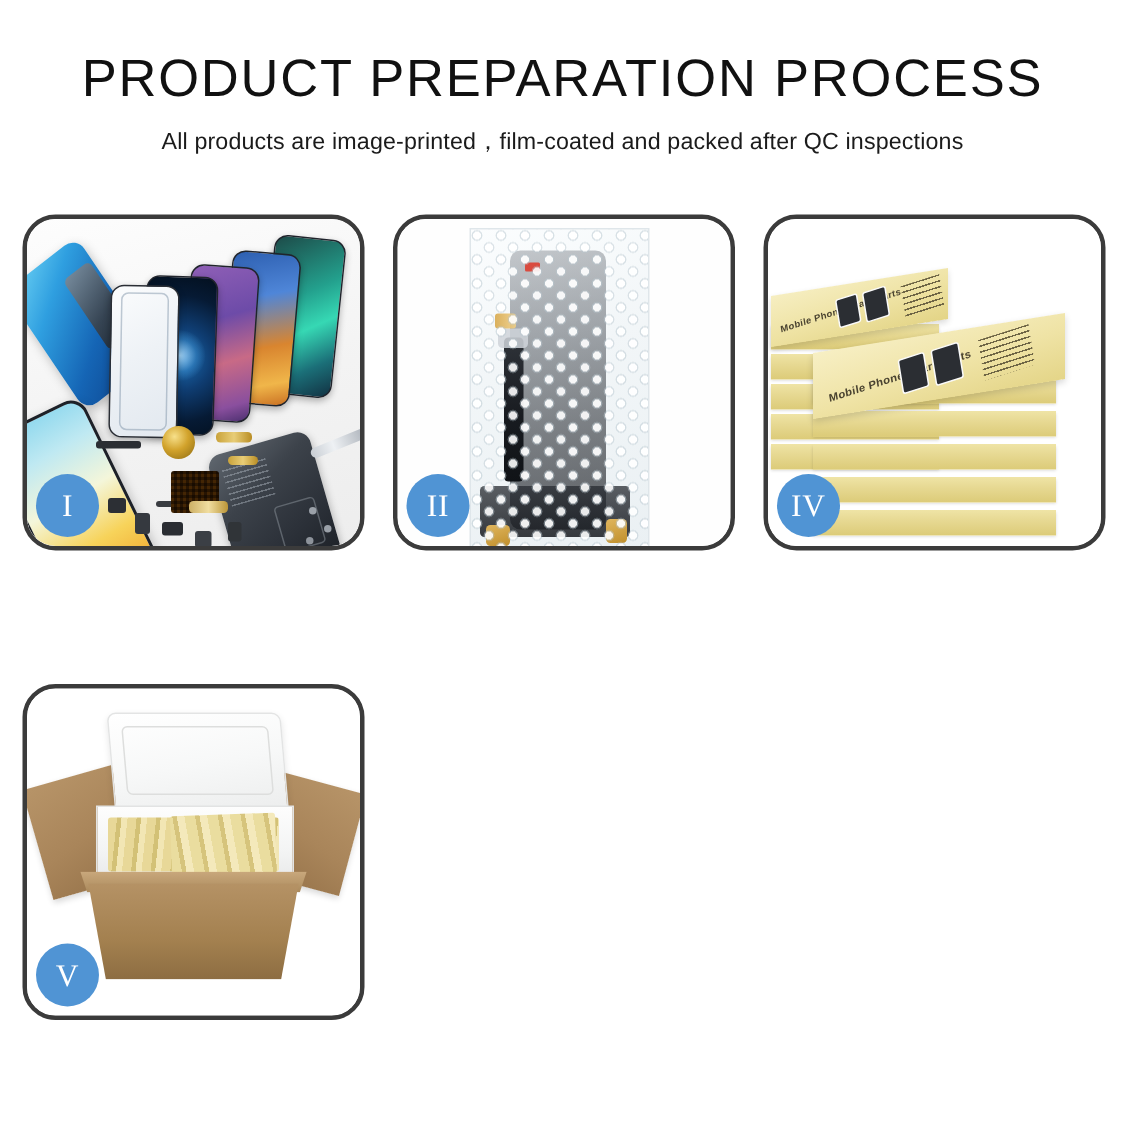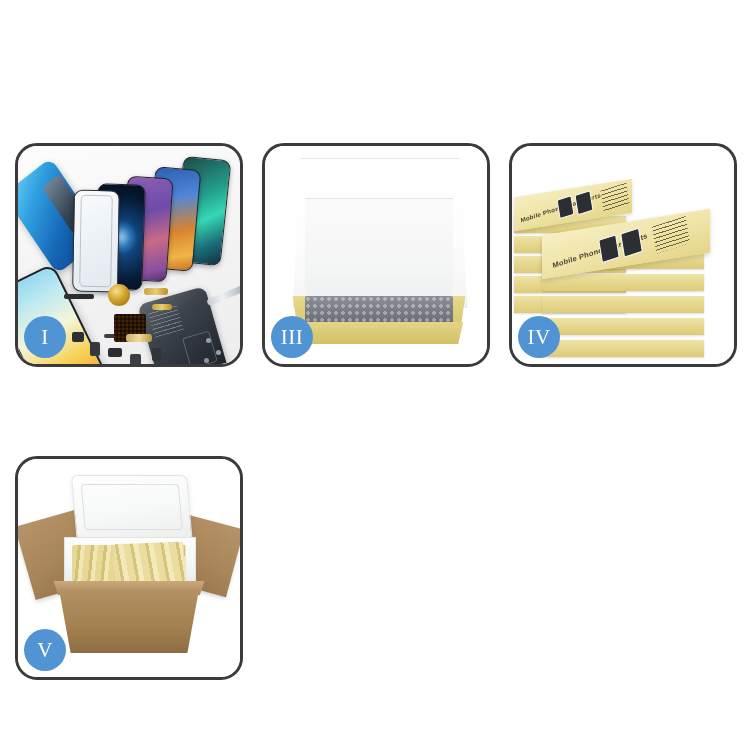--- a/index.html
+++ b/index.html
@@ -466,20 +466,22 @@
     position:absolute; left:118px; top:64px; width:2px; height:116px;
     background: rgba(90,72,48,.35);
   }
 </style>
 </head>
 <body>
 
 <div class="page">
 
   <div class="header">
+    <h1 class="title">PRODUCT PREPARATION PROCESS</h1>
+    <p class="subtitle">All products are image-printed，film-coated and packed after QC inspections</p>
   </div>
 
   <div class="grid">
 
     <div class="panel">
       <div class="panel-photo">
         <div class="p1-bg"></div>
         <div class="blue-film"></div>
         <div class="phone-fan">
           <div class="ph ph-a"></div>
@@ -507,33 +509,38 @@
           <div class="pt pt-sq5"></div>
           <div class="pt pt-screw1"></div>
           <div class="pt pt-screw2"></div>
           <div class="pt pt-screw3"></div>
           <div class="pt pt-tool"></div>
         </div>
       </div>
       <div class="badge">I</div>
     </div>
 
-
     <div class="panel">
       <div class="panel-photo">
-        <div class="p3-bg"></div>
-        <div class="box3-lid"></div>
-        <div class="box3-lid-in"></div>
-        <div class="box3-wrap"></div>
-        <div class="box3-tray"></div>
-        <div class="box3-foam"></div>
-        <div class="box3-front"></div>
+        <div class="p2-bg"></div>
+        <div class="bubble-bag">
+          <div class="lcd"></div>
+          <div class="red-tab"></div>
+          <div class="lcd-flex"></div>
+          <div class="lcd-conn"></div>
+          <div class="lcd-gold1"></div>
+          <div class="lcd-base"></div>
+          <div class="lcd-gold2"></div>
+          <div class="lcd-gold3"></div>
+          <div class="bubbles"></div>
+        </div>
       </div>
-      <div class="badge">III</div>
+      <div class="badge">II</div>
     </div>
+
 
     <div class="panel">
       <div class="panel-photo">
         <div class="p4-bg"></div>
         <div class="stack">
           <div class="sbox sb-left sb-l5"></div>
           <div class="sbox sb-left sb-l4"></div>
           <div class="sbox sb-left sb-l3"></div>
           <div class="sbox sb-left sb-l2"></div>
           <div class="sbox sb-left sb-l1"></div>

